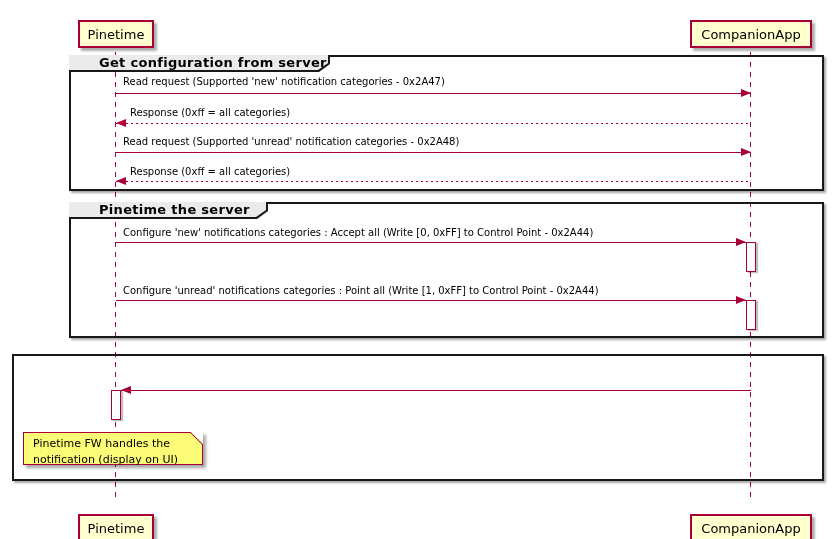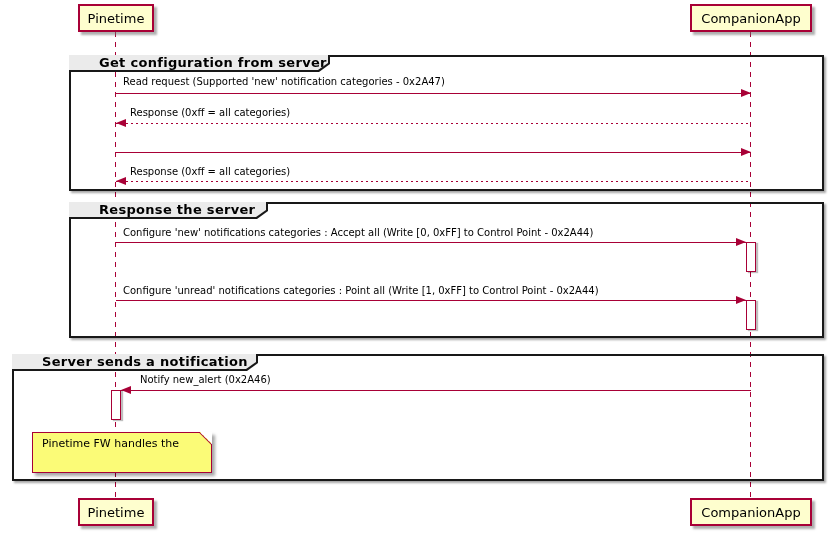--- a/index.html
+++ b/index.html
@@ -11,21 +11,21 @@
   .lifeline {
     position:absolute; width:1px;
     background:repeating-linear-gradient(180deg, var(--arrow) 0 5px, transparent 5px 10px);
   }
   
   .pbox {
     position:absolute; box-sizing:border-box;
     background:var(--participant-fill); border:2px solid var(--participant-border);
     box-shadow:3px 3px 2px rgba(110,110,110,0.55);
     display:flex; align-items:center; justify-content:center;
-    font-size:13px; white-space:nowrap;
+    font-size:13px; white-space:nowrap;margin-top:16px;
   }
   
   .frame {
     position:absolute; box-sizing:border-box;
     border:2px solid var(--frame-border);
     box-shadow:2px 2px 2px rgba(0,0,0,0.35);
   }
   .flabel {
     position:absolute; background:var(--frame-border);
     clip-path:polygon(0 0, 100% 0, 100% calc(100% - 8px), calc(100% - 11px) 100%, 0 100%);
@@ -74,60 +74,58 @@
   <div class="lifeline" style="left:115px; top:32px; height:466px"></div>
   <div class="lifeline" style="left:750px; top:32px; height:466px"></div>
 
   <div class="frame" style="left:69px; top:55px; width:755px; height:136px"></div>
   <div class="flabel" style="left:69px; top:55px; width:261px; height:17px">
     <div class="flabel-in">Get configuration from server</div>
   </div>
 
   <div class="frame" style="left:69px; top:202px; width:755px; height:136px"></div>
   <div class="flabel" style="left:69px; top:202px; width:199px; height:17px">
-    <div class="flabel-in">Response the server</div>
+    <div class="flabel-in">Pinetime the server</div>
   </div>
 
   <div class="frame" style="left:12px; top:354px; width:812px; height:127px"></div>
-  <div class="flabel" style="left:12px; top:354px; width:246px; height:17px">
-    <div class="flabel-in">Server sends a notification</div>
-  </div>
 
   <div class="mtext" style="left:123px; top:76px">Read request (Supported 'new' notification categories - 0x2A47)</div>
   <div class="mline" style="left:116px; top:93px; width:635px"></div>
   <div class="head right" style="left:741px; top:89px"></div>
 
   <div class="mtext" style="left:130px; top:107px">Response (0xff = all categories)</div>
   <div class="mline dotted" style="left:116px; top:123px; width:635px"></div>
   <div class="head left" style="left:116px; top:119px"></div>
 
+  <div class="mtext" style="left:123px; top:136px">Read request (Supported 'unread' notification categories - 0x2A48)</div>
   <div class="mline" style="left:116px; top:152px; width:635px"></div>
   <div class="head right" style="left:741px; top:148px"></div>
 
   <div class="mtext" style="left:130px; top:166px">Response (0xff = all categories)</div>
   <div class="mline dotted" style="left:116px; top:181px; width:635px"></div>
   <div class="head left" style="left:116px; top:177px"></div>
 
   <div class="mtext" style="left:123px; top:227px">Configure 'new' notifications categories : Accept all (Write [0, 0xFF] to Control Point - 0x2A44)</div>
   <div class="mline" style="left:116px; top:242px; width:630px"></div>
   <div class="head right" style="left:736px; top:238px"></div>
   <div class="abar" style="left:746px; top:242px; height:30px"></div>
 
   <div class="mtext" style="left:123px; top:285px">Configure 'unread' notifications categories : Point all (Write [1, 0xFF] to Control Point - 0x2A44)</div>
   <div class="mline" style="left:116px; top:300px; width:630px"></div>
   <div class="head right" style="left:736px; top:296px"></div>
   <div class="abar" style="left:746px; top:300px; height:30px"></div>
 
-  <div class="mtext" style="left:140px; top:374px">Notify new_alert (0x2A46)</div>
   <div class="mline" style="left:121px; top:390px; width:630px"></div>
   <div class="head left" style="left:121px; top:386px"></div>
   <div class="abar" style="left:111px; top:390px; height:30px"></div>
 
-  <div class="note" style="left:32px; top:432px; width:180px; height:41px">
+  <div class="note" style="left:23px; top:432px; width:180px; height:33px">
     <div>Pinetime FW handles the</div>
+    <div>notification (display on UI)</div>
     <div class="fold">
       <div class="fold-flap"></div>
       <div class="fold-line"></div>
     </div>
   </div>
 
   <div class="pbox" style="left:78px; top:4px; width:76px; height:28px">Pinetime</div>
   <div class="pbox" style="left:690px; top:4px; width:122px; height:28px">CompanionApp</div>
 
   <div class="pbox" style="left:78px; top:498px; width:76px; height:28px">Pinetime</div>

